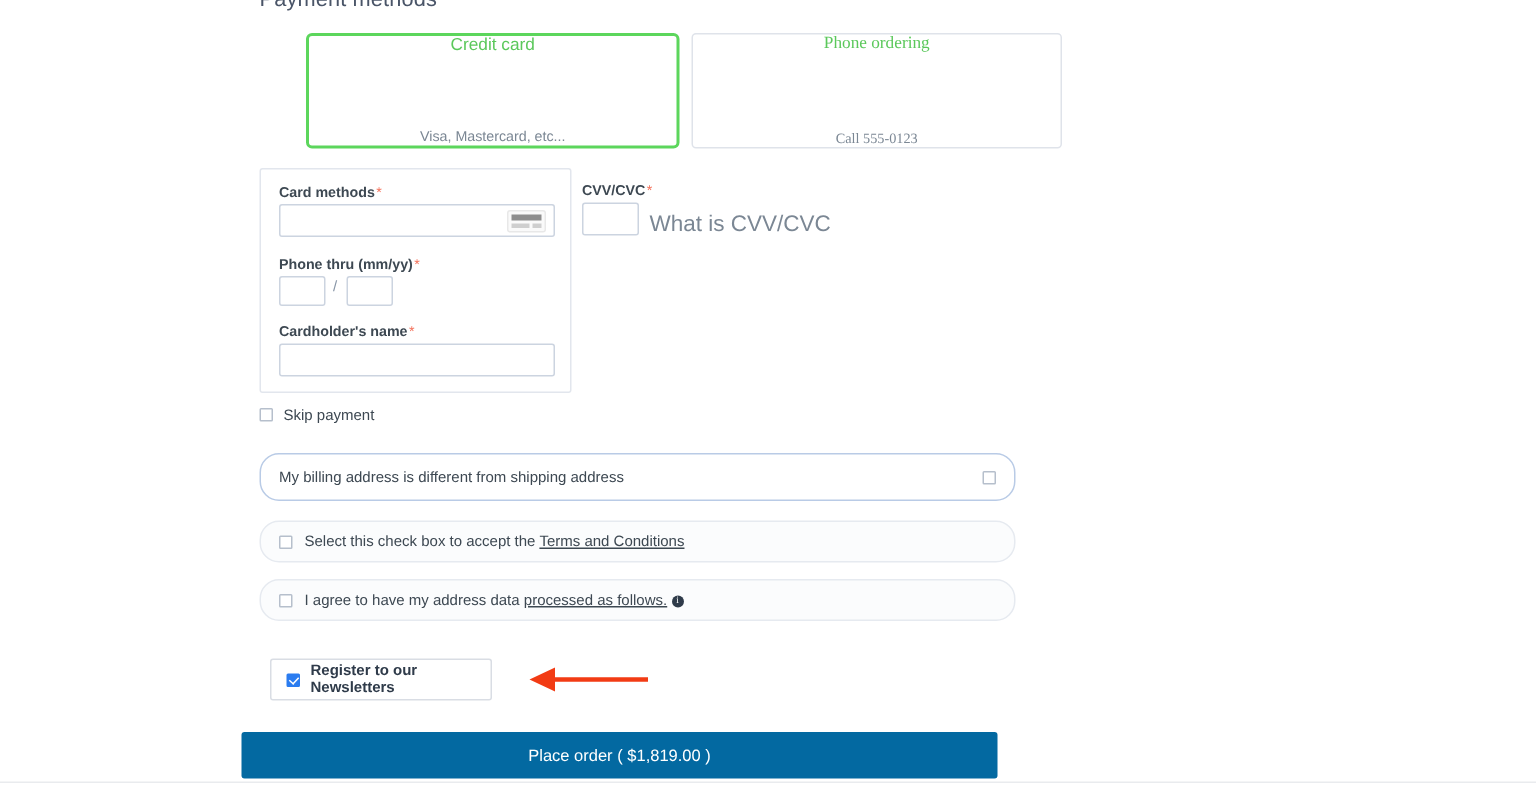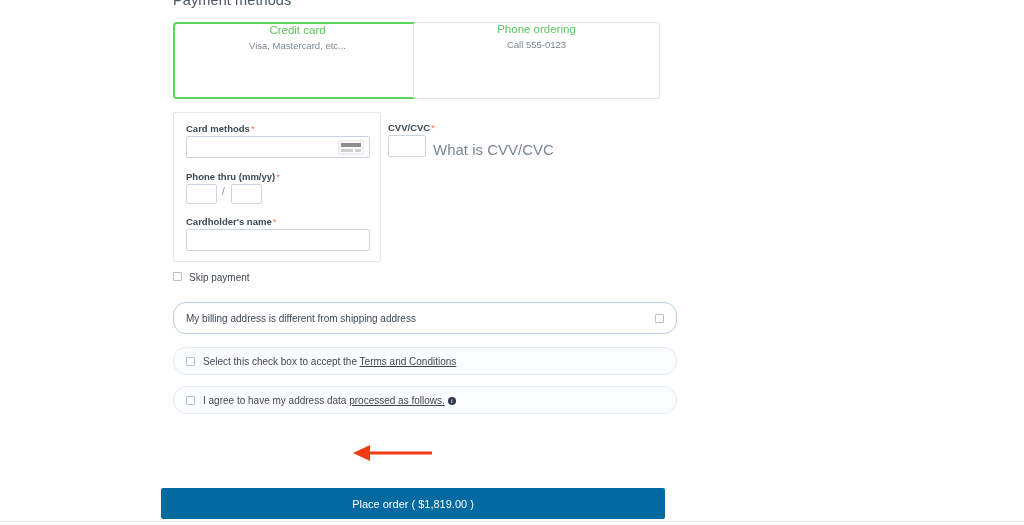--- a/index.html
+++ b/index.html
@@ -43,31 +43,33 @@
     position: absolute;
     top: 0;
     height: 77px;
     box-sizing: border-box;
     background: #fff;
     border: 1px solid #dfe3ea;
     border-radius: 3px;
     display: flex;
     flex-direction: column;
     align-items: center;
-    justify-content: flex-start;
+    justify-content: space-between;
+    margin-left: 31px;
   }
   .tile.credit {
     left: 0;
     width: 249px;
     border: 2px solid #5cd65c;
     border-radius: 4px;
   }
   .tile.phone {
-    left: 240px;
+    left: 257px;
     width: 247px;
+    font-family: Liberation Serif, serif;
   }
   .tile-title {
     font-size: 11.5px;
     color: #5bc85b;
     margin-bottom: 4px;
   }
   .tile-sub {
     font-size: 9.5px;
     color: #7b8794;
   }
@@ -381,20 +383,24 @@
   </div>
 
   <div class="row-box row-data">
     <input class="cb" type="checkbox" style="">
     <span class="txt">
       <span>I agree to have my address data</span>
       <span class="lnk">processed as follows.</span><span class="info-icon">i</span>
     </span>
   </div>
 
+  <div class="newsletter">
+    <input class="cb" type="checkbox" checked="" style="">
+    <span class="txt">Register to our Newsletters</span>
+  </div>
 
   <svg class="arrow" viewBox="0 0 85 20">
     <line x1="82" y1="10" x2="16" y2="10" stroke="#f23b14" stroke-width="3"></line>
     <polygon points="3,10 20,2 20,18" fill="#f23b14"></polygon>
   </svg>
 
   <button class="place-order">Place order ( $1,819.00 )</button>
 
   <div class="footer-rule"></div>
 </div>

